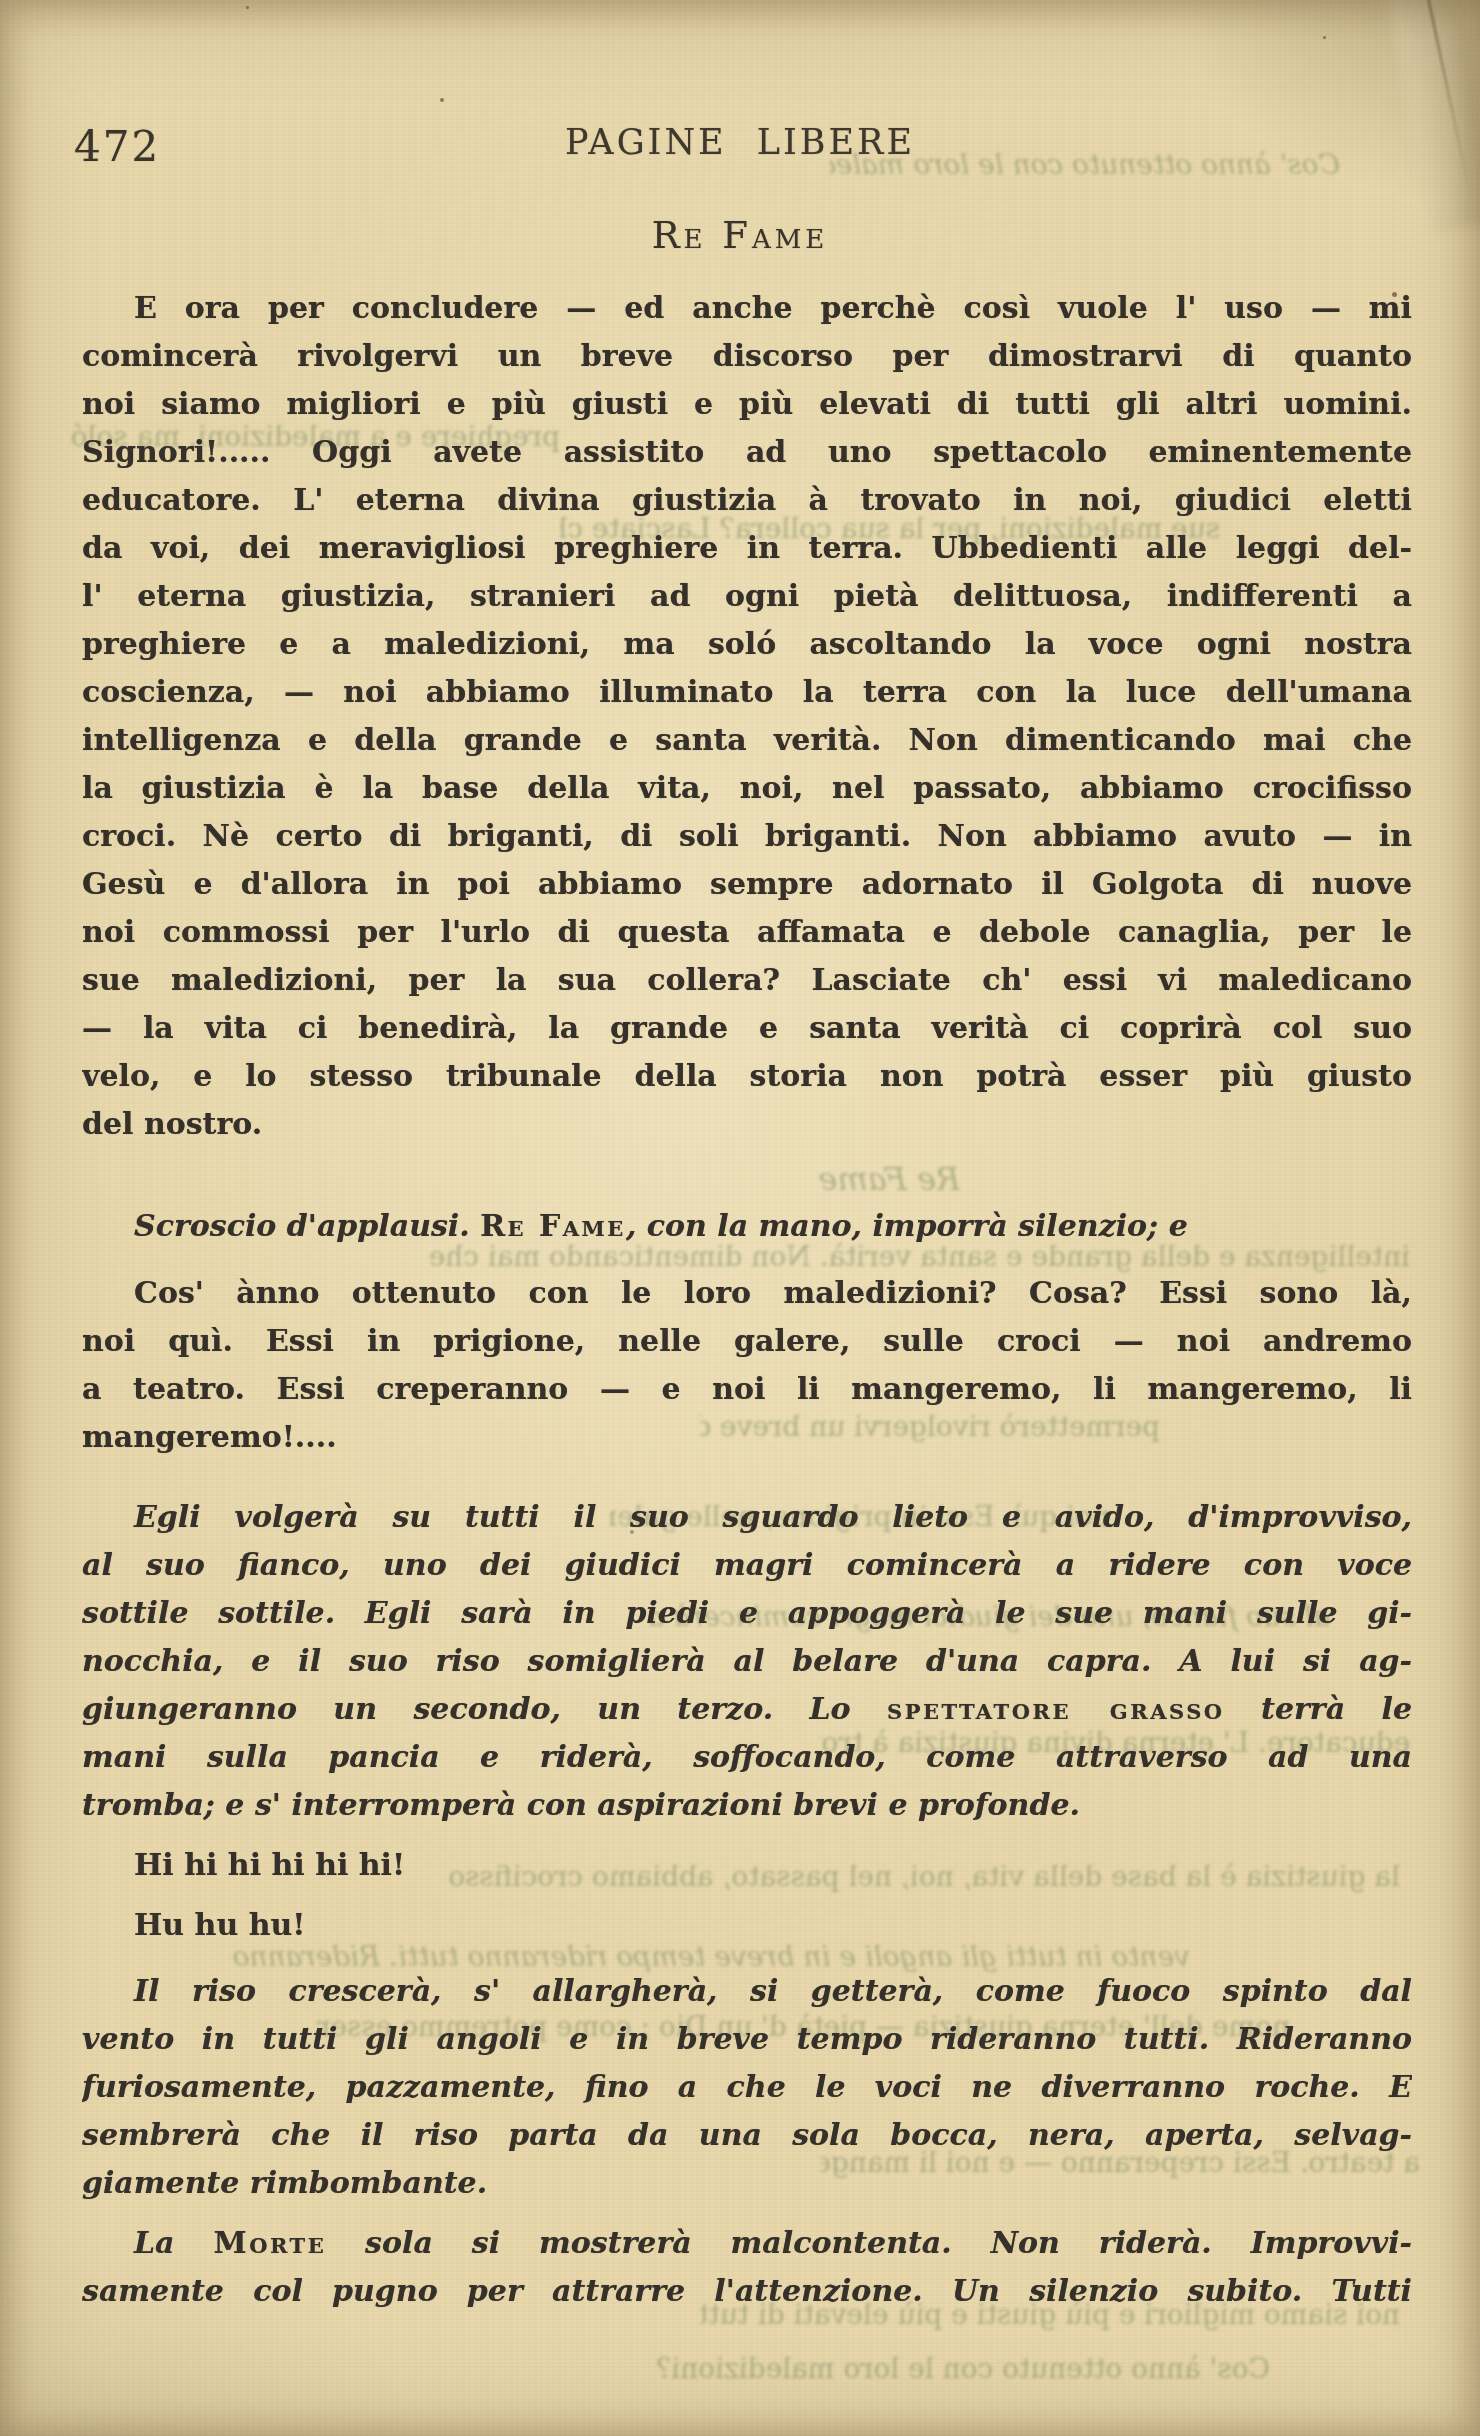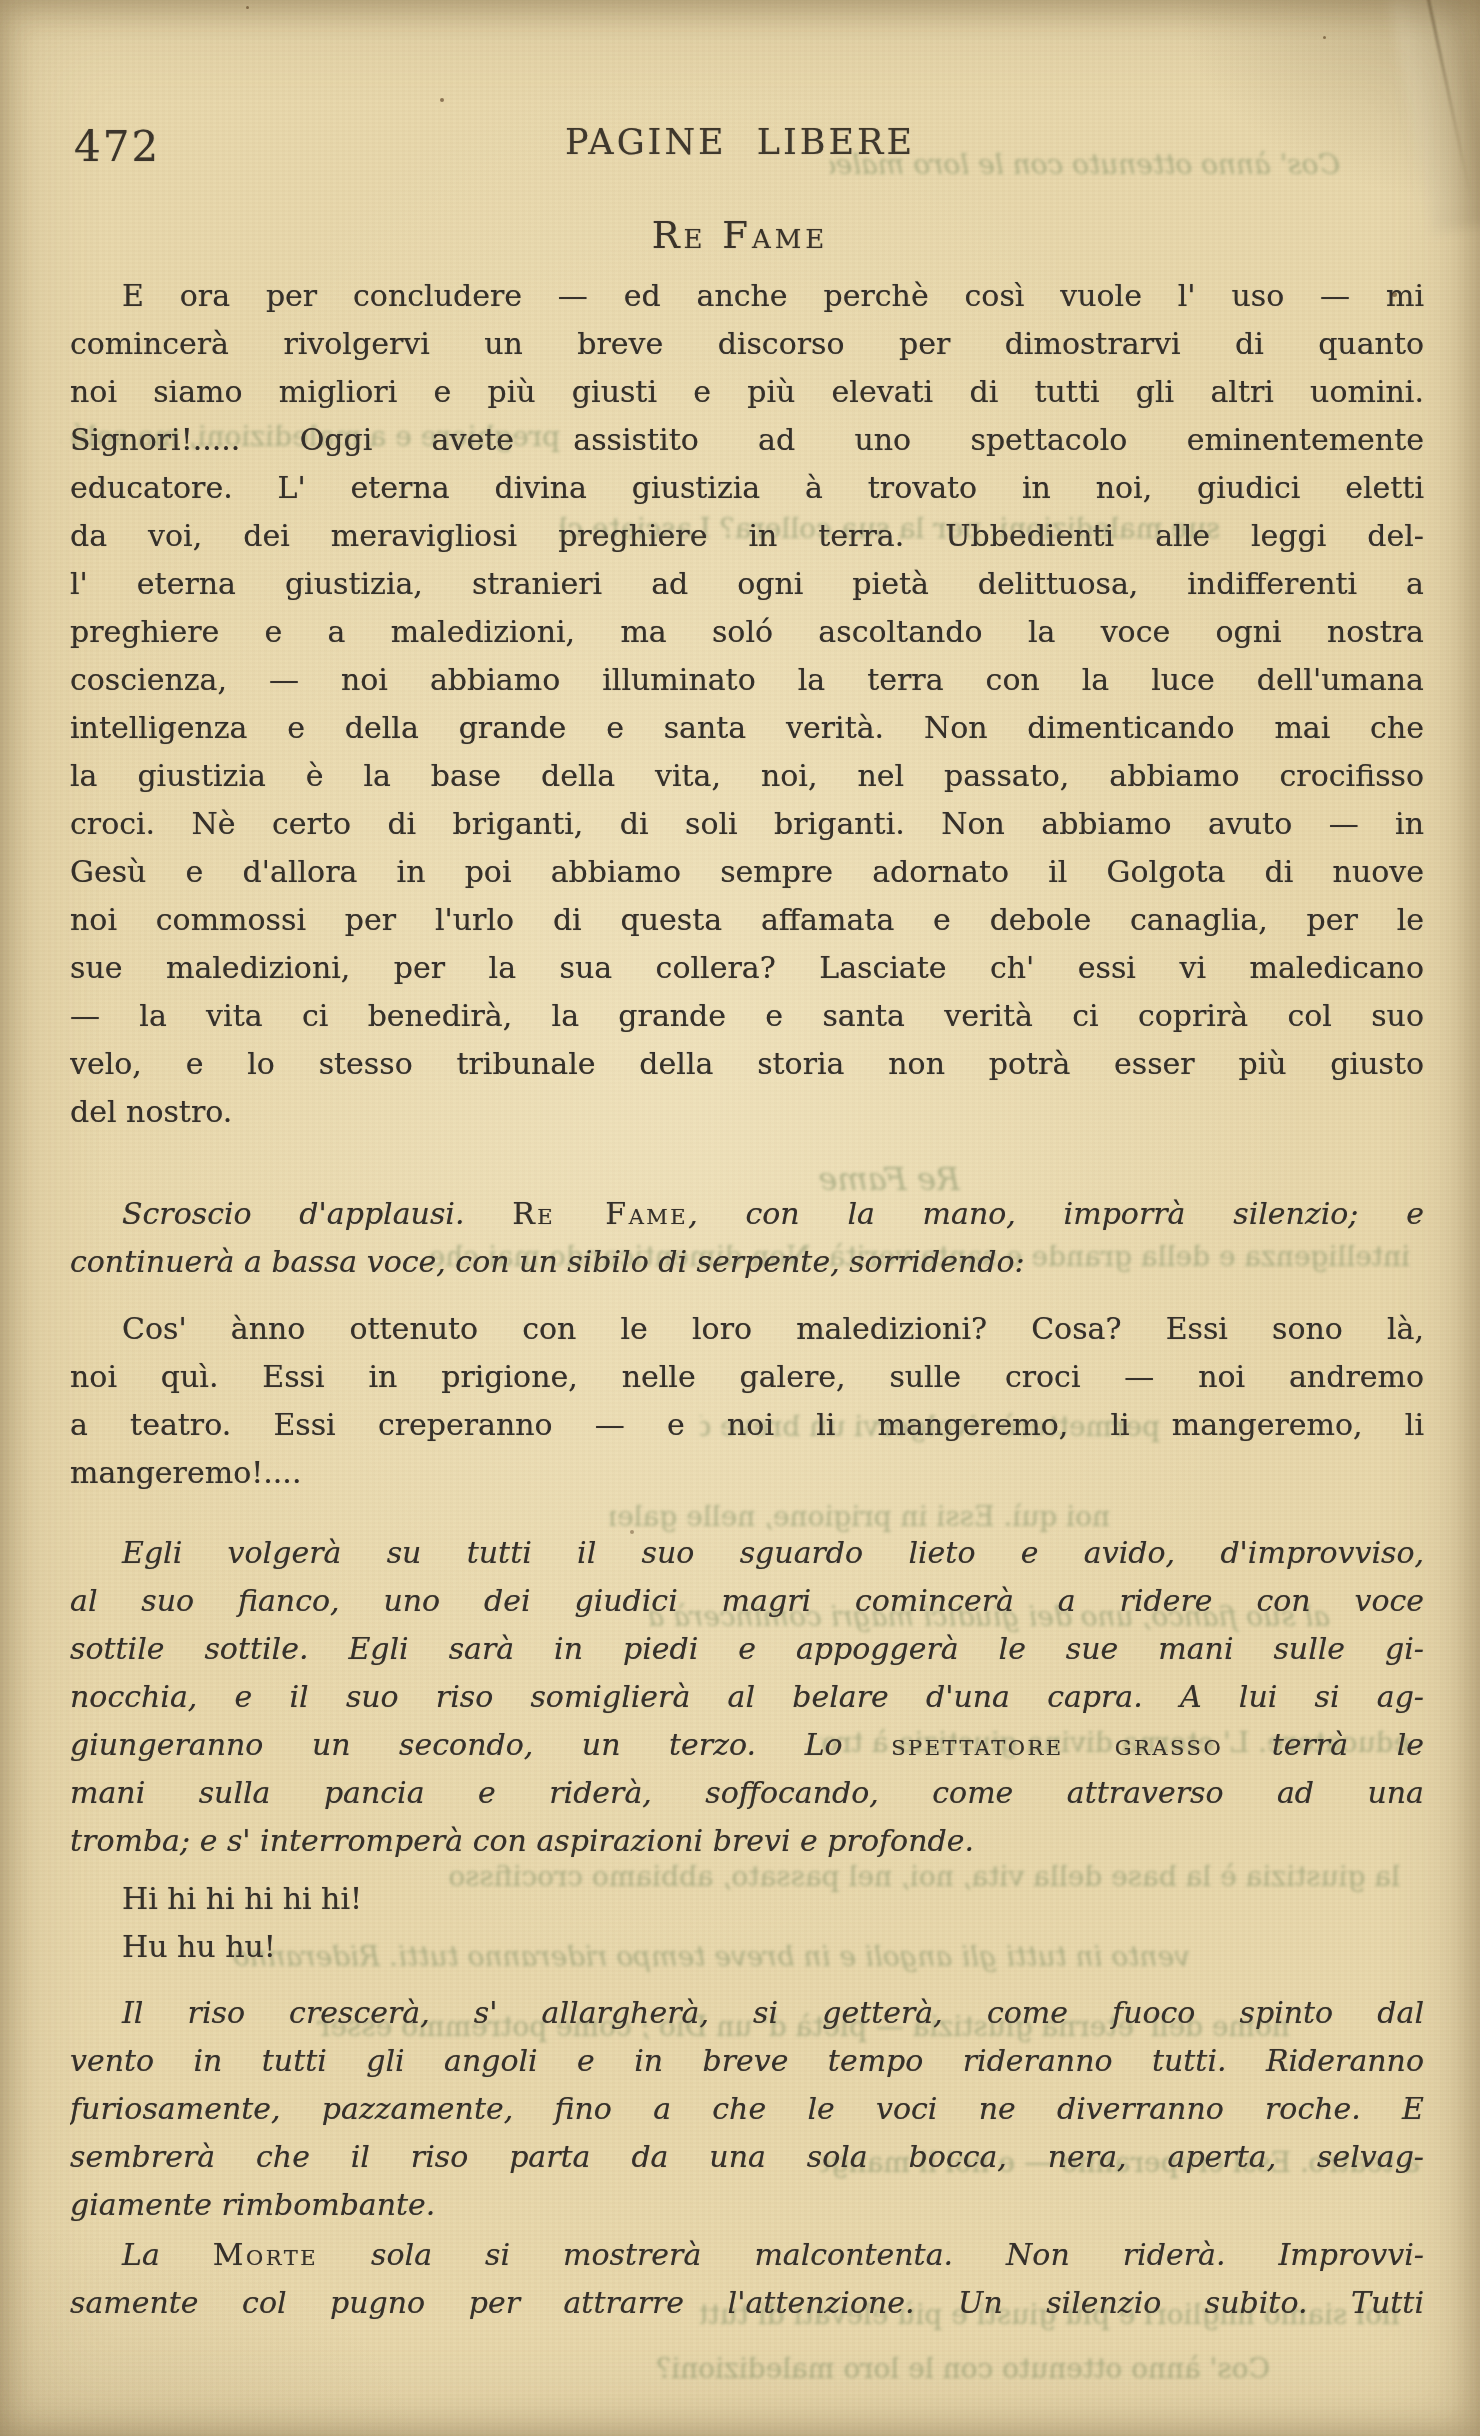--- a/index.html
+++ b/index.html
@@ -59,21 +59,21 @@
   .section-title {
     position: absolute; left: 50%; transform: translateX(-50%); top: 214px; z-index: 3;
     font-size: 37px; font-variant: small-caps; letter-spacing: 4px; color: #3a332a;
     text-shadow: 0 0 1px rgba(58,51,42,0.5);
     white-space: nowrap;
   }
   
   #text-block {
     position: absolute; left: 70px; top: 272px; width: 1354px; z-index: 2;
   }
-  .para { margin: 0; }
+  .para { margin: 12px; font-weight: bold; }
   #text-block .para:nth-child(2) { margin-top: 54px; }
   #text-block .para:nth-child(3) { margin-top: 19px; }
   #text-block .para:nth-child(4) { margin-top: 32px; }
   #text-block .para:nth-child(5) { margin-top: 10px; }
   #text-block .para:nth-child(7) { margin-top: 18px; }
   #text-block .para:nth-child(8) { margin-top: 2px; }
   .line {
     height: 48px; line-height: 48px; font-size: 30px;
     overflow: hidden; white-space: pre-wrap;
     text-align: justify; text-align-last: justify;
@@ -148,21 +148,20 @@
         <div class="line"><span>croci. Nè certo di briganti, di soli briganti. Non abbiamo avuto — in</span></div>
         <div class="line"><span>Gesù e d'allora in poi abbiamo sempre adornato il Golgota di nuove</span></div>
         <div class="line"><span>noi commossi per l'urlo di questa affamata e debole canaglia, per le</span></div>
         <div class="line"><span>sue maledizioni, per la sua collera? Lasciate ch' essi vi maledicano</span></div>
         <div class="line"><span>— la vita ci benedirà, la grande e santa verità ci coprirà col suo</span></div>
         <div class="line"><span>velo, e lo stesso tribunale della storia non potrà esser più giusto</span></div>
         <div class="line"><span>del nostro.</span></div>
       </div>
       <div class="para italic">
         <div class="line"><span>Scroscio d'applausi. </span><span class="sc">Re Fame</span><span>, con la mano, imporrà silenzio; e</span></div>
-        <div class="line"><span>continuerà a bassa voce, con un sibilo di serpente, sorridendo:</span></div>
       </div>
       <div class="para roman">
         <div class="line"><span>Cos' ànno ottenuto con le loro maledizioni? Cosa? Essi sono là,</span></div>
         <div class="line"><span>noi quì. Essi in prigione, nelle galere, sulle croci — noi andremo</span></div>
         <div class="line"><span>a teatro. Essi creperanno — e noi li mangeremo, li mangeremo, li</span></div>
         <div class="line"><span>mangeremo!....</span></div>
       </div>
       <div class="para italic">
         <div class="line"><span>Egli volgerà su tutti il suo sguardo lieto e avido, d'improvviso,</span></div>
         <div class="line"><span>al suo fianco, uno dei giudici magri comincerà a ridere con voce</span></div>

